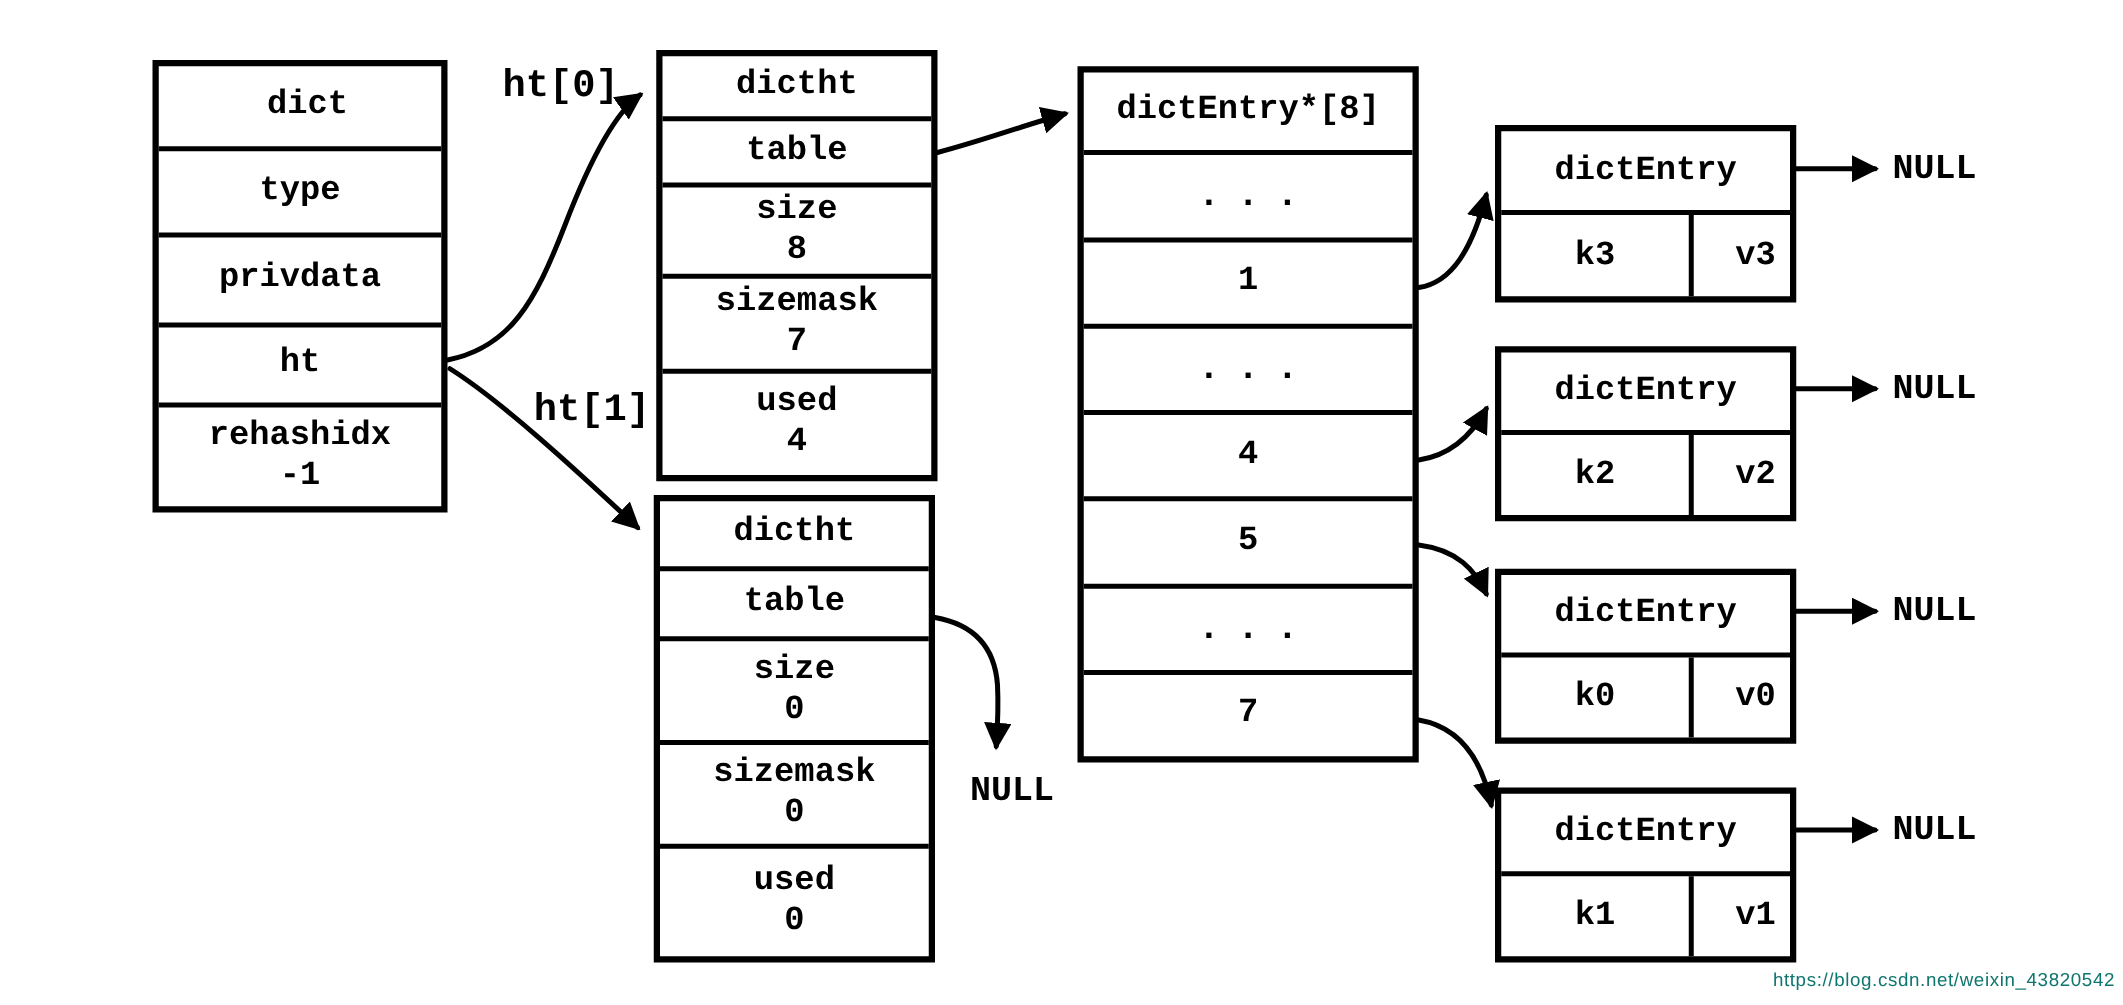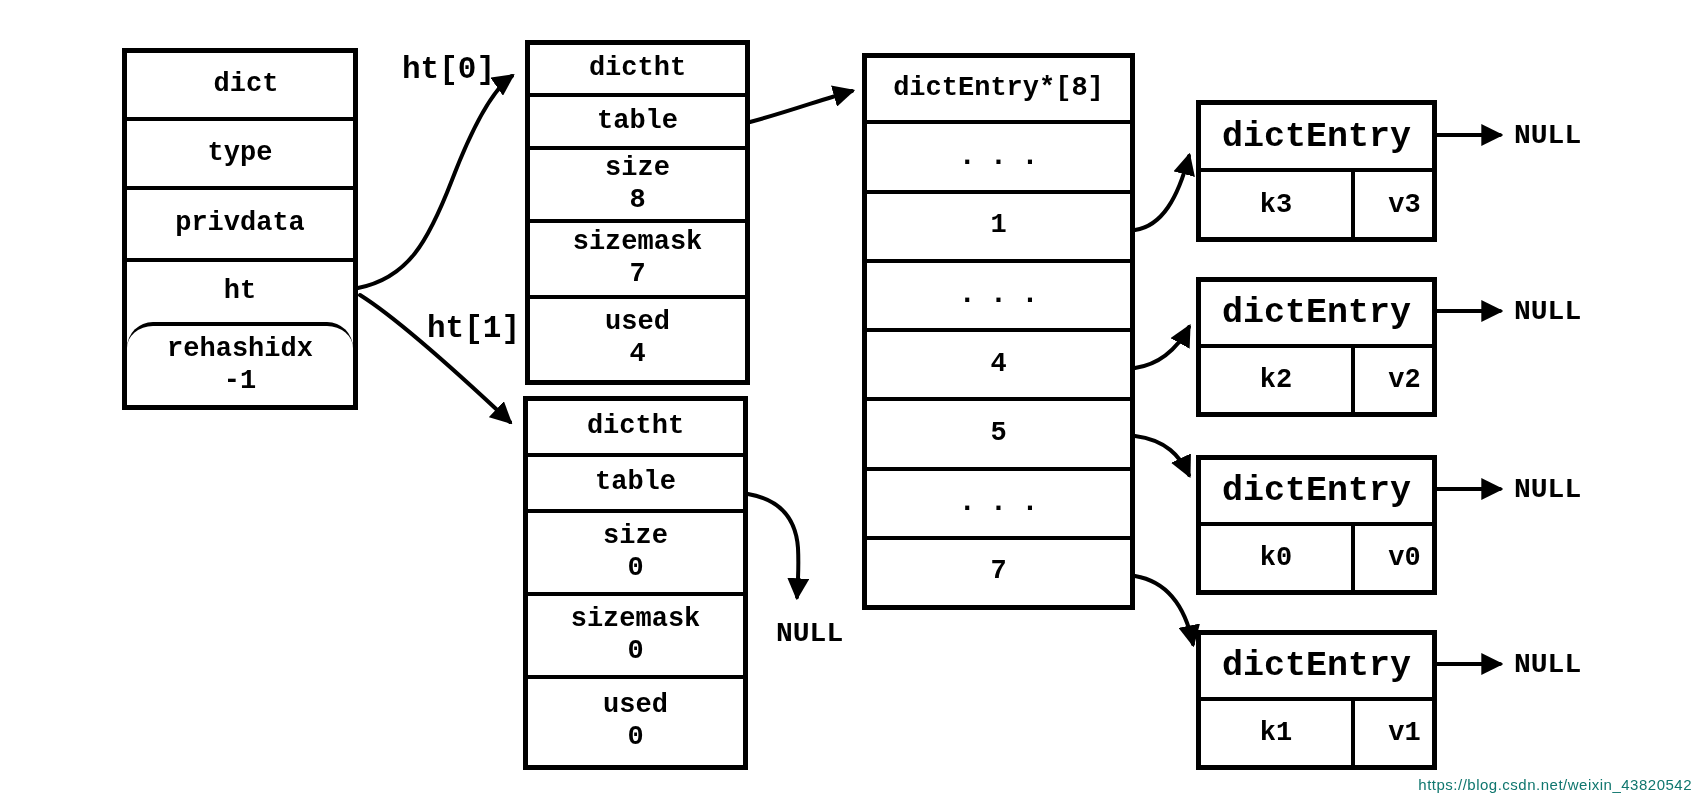--- a/index.html
+++ b/index.html
@@ -13,21 +13,21 @@
     display:flex;flex-direction:column;box-sizing:border-box;
   }
   .srow{
     display:flex;flex-direction:column;align-items:center;justify-content:center;
     font-size:27px;line-height:1.18;box-sizing:border-box;min-height:0;
   }
   .srow + .srow{border-top:4px solid #000;}
   .dots{letter-spacing:14px;font-size:29px;text-indent:14px;}
   
   .entry{position:absolute;border:5px solid #000;background:#fff;display:flex;flex-direction:column;box-sizing:border-box;}
-  .entry .ehead{flex:70 0 0;display:flex;align-items:center;justify-content:center;font-size:35px;}
+  .entry .ehead{flex:70 0 0;display:flex;align-items:center;justify-content:center;font-size:27px;}
   .entry .ekv{flex:72 0 0;display:flex;border-top:4px solid #000;min-height:0;}
   .entry .ekv .cell{display:flex;align-items:center;justify-content:center;font-size:27px;box-sizing:border-box;}
   .entry .ekv .cell.k{width:154px;border-right:4px solid #000;}
   .entry .ekv .cell.v{flex:1;padding-left:22px;}
   
   .ptr-label{position:absolute;font-size:31px;white-space:nowrap;}
   .null-label{position:absolute;font-size:28px;white-space:nowrap;}
   .watermark{
     position:absolute;right:6px;top:776px;font-size:15px;font-weight:normal;
     color:#0f766e;font-family:"Liberation Sans","DejaVu Sans",sans-serif;letter-spacing:.5px;
@@ -45,21 +45,21 @@
     </div>
     <div class="srow" style="flex:70 0 0;">
       <span>type</span>
     </div>
     <div class="srow" style="flex:73 0 0;">
       <span>privdata</span>
     </div>
     <div class="srow" style="flex:65 0 0;">
       <span>ht</span>
     </div>
-    <div class="srow" style="flex:85 0 0;border-radius:26px;">
+    <div class="srow" style="flex:85 0 0;">
       <span>rehashidx</span>
       <span>-1</span>
     </div>
   </div>
 
   <div class="ptr-label" style="left:402px;top:52px;">ht[0]</div>
   <div class="ptr-label" style="left:427px;top:311px;">ht[1]</div>
 
   <div class="sbox" style="left:525px;top:40px;width:225px;height:345px;">
     <div class="srow" style="flex:52 0 0;">

